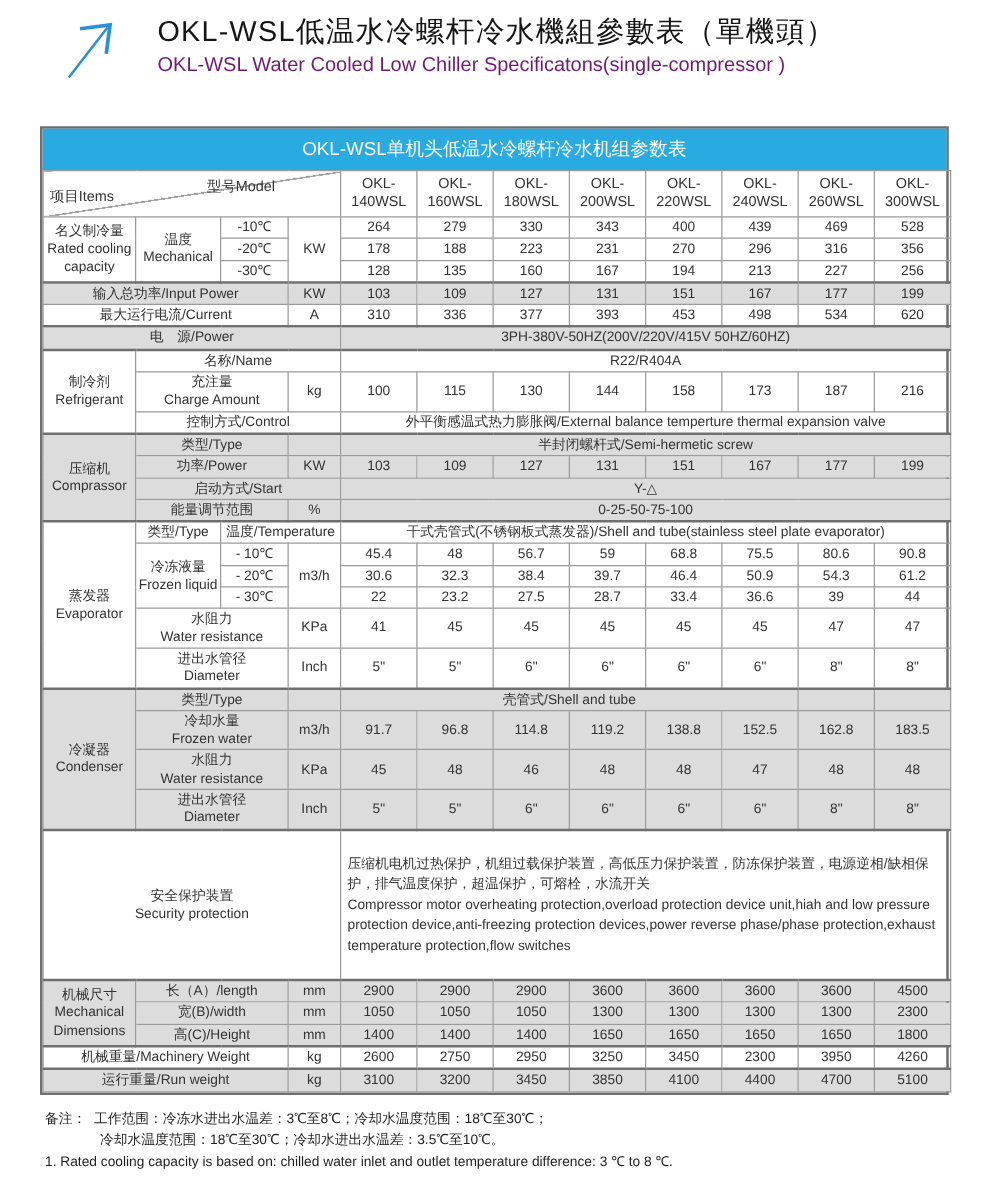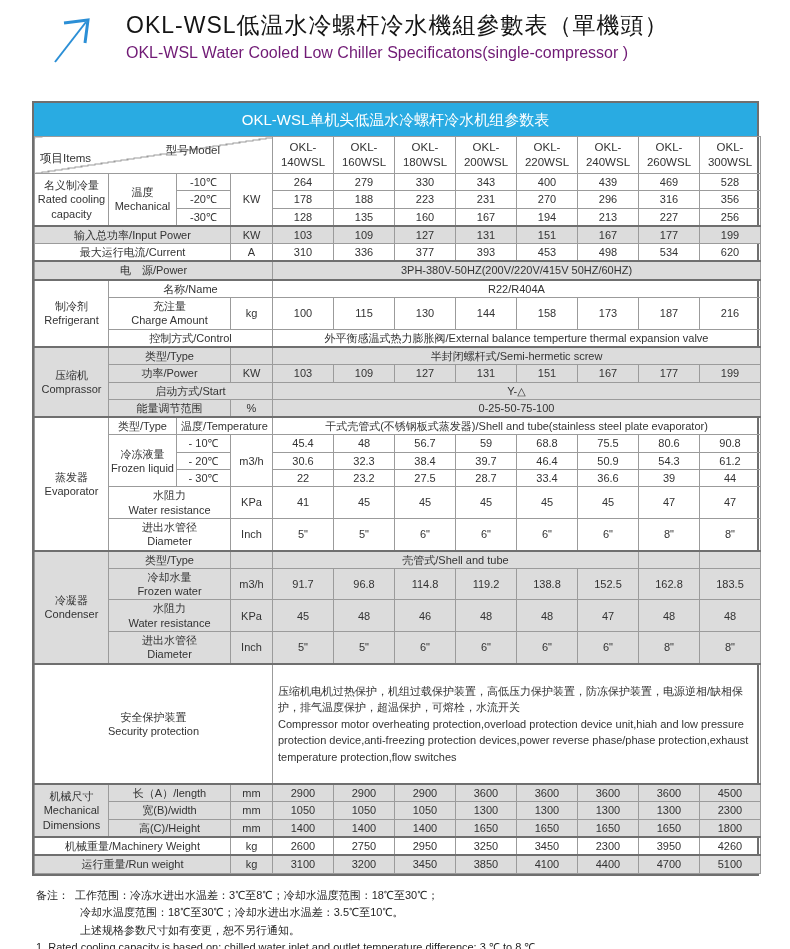--- a/index.html
+++ b/index.html
@@ -407,16 +407,15 @@
           <td class="">4700</td>
           <td class="">5100</td>
         </tr>
   </tbody>
     </table>
 </div>
 
 <div class="notes">
   <div>备注：  工作范围：冷冻水进出水温差：3℃至8℃；冷却水温度范围：18℃至30℃；</div>
   <div class="ind-zh">冷却水温度范围：18℃至30℃；冷却水进出水温差：3.5℃至10℃。</div>
-  <div class="ind-zh">上述规格参数尺寸如有变更，恕不另行通知。</div>
   <div>1. Rated cooling capacity is based on: chilled water inlet and outlet temperature difference: 3 ℃ to 8 ℃.</div>
 
 </div>
 
 </body></html>

